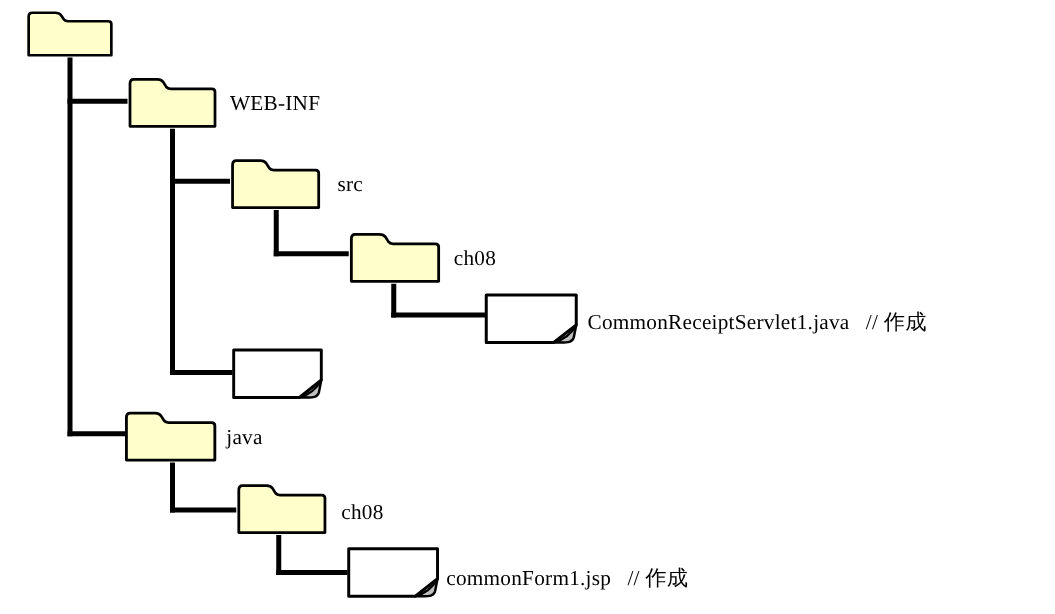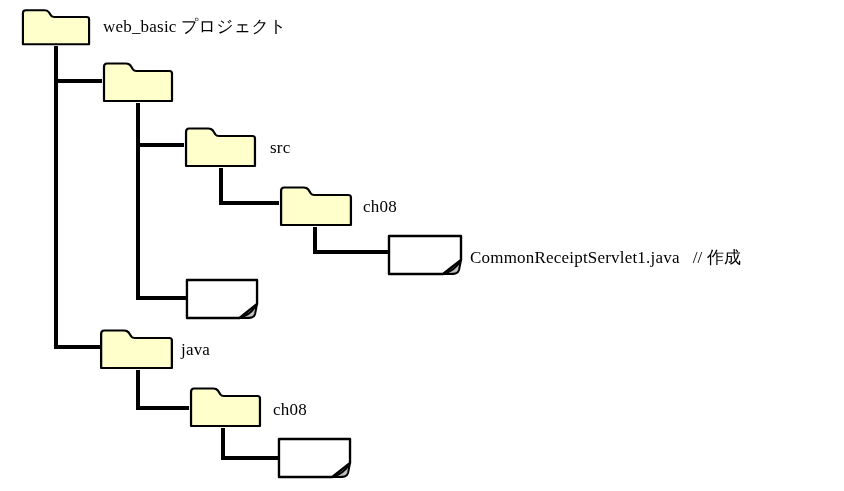--- a/index.html
+++ b/index.html
@@ -61,32 +61,35 @@
   </svg>
   <svg class="icon" style="left:185px;top:278px;width:74px;height:42px" viewBox="0 0 76 42" preserveAspectRatio="none">
     <path d="M2,2 L74,2 L74,26 L56,40 L2,40 Z" fill="#FFFFFF" stroke="#000" stroke-width="2.4" stroke-linejoin="round"></path>
     <path d="M56,40 C64,38 70,33 74,26 L72,36 C71,40 67,40 62,40 Z" fill="#C0C0C0" stroke="#000" stroke-width="2" stroke-linejoin="round"></path>
   </svg>
   <svg class="icon" style="left:277px;top:437px;width:75px;height:42px" viewBox="0 0 76 42" preserveAspectRatio="none">
     <path d="M2,2 L74,2 L74,26 L56,40 L2,40 Z" fill="#FFFFFF" stroke="#000" stroke-width="2.4" stroke-linejoin="round"></path>
     <path d="M56,40 C64,38 70,33 74,26 L72,36 C71,40 67,40 62,40 Z" fill="#C0C0C0" stroke="#000" stroke-width="2" stroke-linejoin="round"></path>
   </svg>
 
-  <div class="label" style="left:103px;top:15px">
-    <span>web_basic プロジェクト</span>
+  <div class="label" style="left:184px;top:71px">
+    <span>WEB-INF</span>
   </div>
   <div class="label" style="left:270px;top:136px">
     <span>src</span>
   </div>
   <div class="label" style="left:363px;top:195px">
     <span>ch08</span>
   </div>
   <div class="label" style="left:470px;top:246px">
     <span>CommonReceiptServlet1.java</span><span class="comment">// 作成</span>
   </div>
   <div class="label" style="left:181px;top:338px">
     <span>java</span>
   </div>
   <div class="label" style="left:273px;top:398px">
     <span>ch08</span>
   </div>
+  <div class="label" style="left:357px;top:451px">
+    <span>commonForm1.jsp</span><span class="comment">// 作成</span>
+  </div>
 
 </div>
 
 </body></html>

